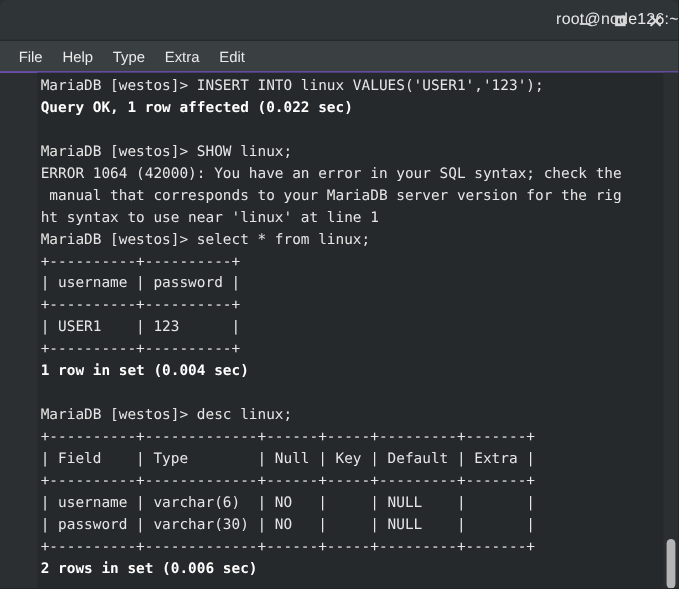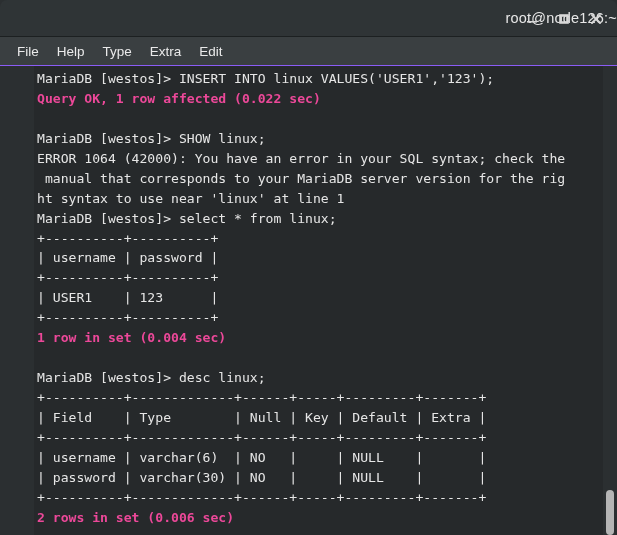--- a/index.html
+++ b/index.html
@@ -85,21 +85,21 @@
     right: 14px;
     color: #e6e6e6;
     font-family: "DejaVu Sans Mono", "Liberation Mono", monospace;
     font-size: 13.1px;
     line-height: 19.95px;
     white-space: pre;
     letter-spacing: 0px;
     user-select: text;
   }
   .tl { display: block; height: 19.95px; }
-  .tl.bold { font-weight: bold; color: #ec4899; }
+  .tl.bold { font-weight: bold; color: #ffffff; }
   
   #scrollbar-track {
     position: absolute;
     right: 0; top: 0;
     width: 14px; height: 100%;
     background: #2b2f31;
   }
   #scrollbar-thumb {
     position: absolute;
     right: 3px;

